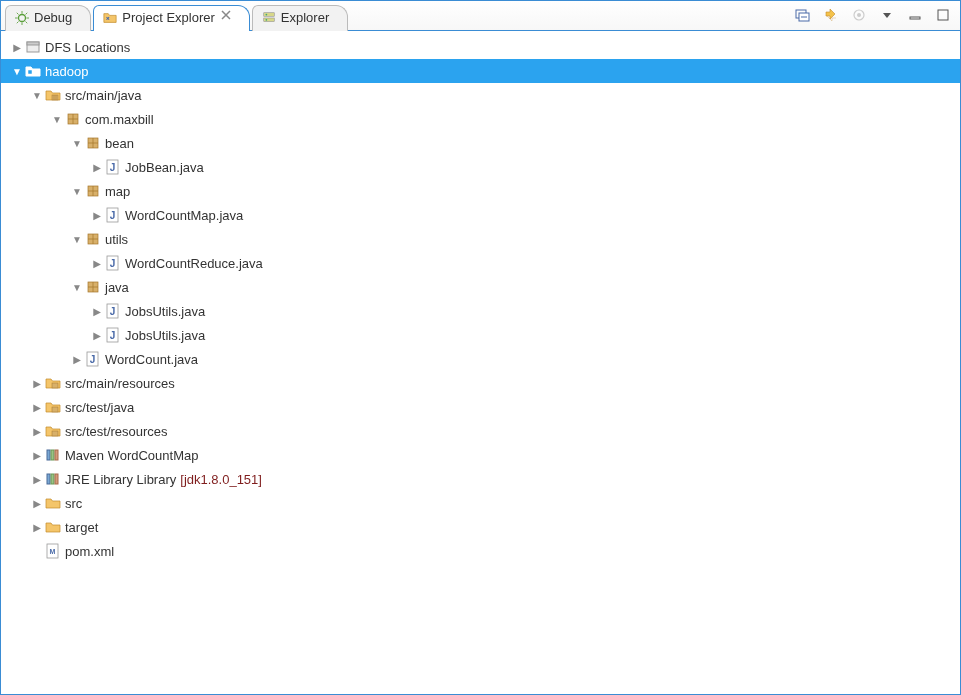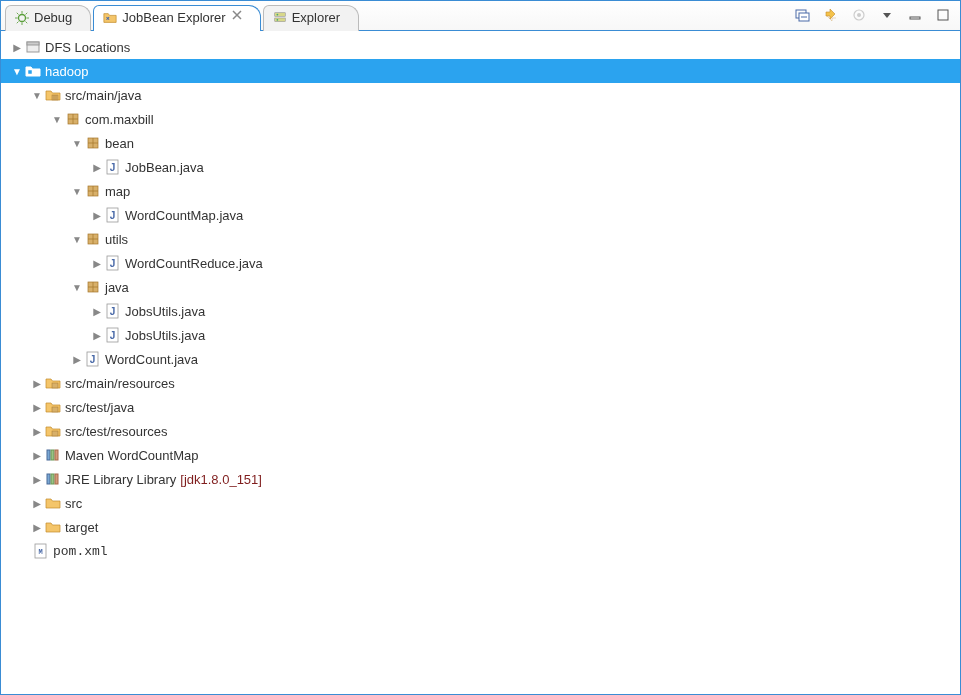--- a/index.html
+++ b/index.html
@@ -129,21 +129,21 @@
       </span>
       <span>Debug</span>
     </div>
     <div class="tab active">
       <span class="icon i-folder-nav">
         <svg width="14" height="14" viewBox="0 0 16 16">
             <path d="M1 3 h5 l1.5 2 H15 v8 H1 z" fill="#f4c56a" stroke="#c28a2a" stroke-width="0.8"></path>
             <path d="M4 7 l3 3 M7 7 l-3 3" fill="none" stroke="#4a6aa8" stroke-width="1.2"></path>
           </svg>
       </span>
-      <span>JobBean Explorer</span>
+      <span>Project Explorer</span>
       <span class="close">
         <svg width="10" height="10" viewBox="0 0 10 10">
             <path d="M1 1 L9 9 M9 1 L1 9" stroke="#888" stroke-width="1.5"></path>
           </svg>
       </span>
     </div>
     <div class="tab">
       <span class="icon i-servers">
         <svg width="14" height="14" viewBox="0 0 16 16">
             <rect x="2" y="2" width="12" height="4" fill="#d8d88a" stroke="#888" stroke-width="0.6"></rect>
@@ -427,21 +427,21 @@
     <div class="node" style="padding-left:28px;">
       <span class="twisty">▶</span>
       <span class="node-icon i-folder-closed">
         <svg width="16" height="16" viewBox="0 0 16 16">
             <path d="M1 4 h5 l1.5 2 H15 v7 H1 z" fill="#f4c56a" stroke="#c28a2a" stroke-width="0.7"></path>
           </svg>
       </span>
       <span>target</span>
     </div>
 
-    <div class="node" style="padding-left:16px;font-family:Liberation Mono, monospace;">
+    <div class="node" style="padding-left:28px;">
       <span class="twisty none">▶</span>
       <span class="node-icon i-xml">
         <svg width="16" height="16" viewBox="0 0 16 16">
             <rect x="2" y="1" width="11" height="14" fill="#fff" stroke="#999" stroke-width="0.8"></rect>
             <text x="7.5" y="11" font-size="7" fill="#4a6aa8" text-anchor="middle" font-weight="bold">M</text>
           </svg>
       </span>
       <span>pom.xml</span>
     </div>
 

